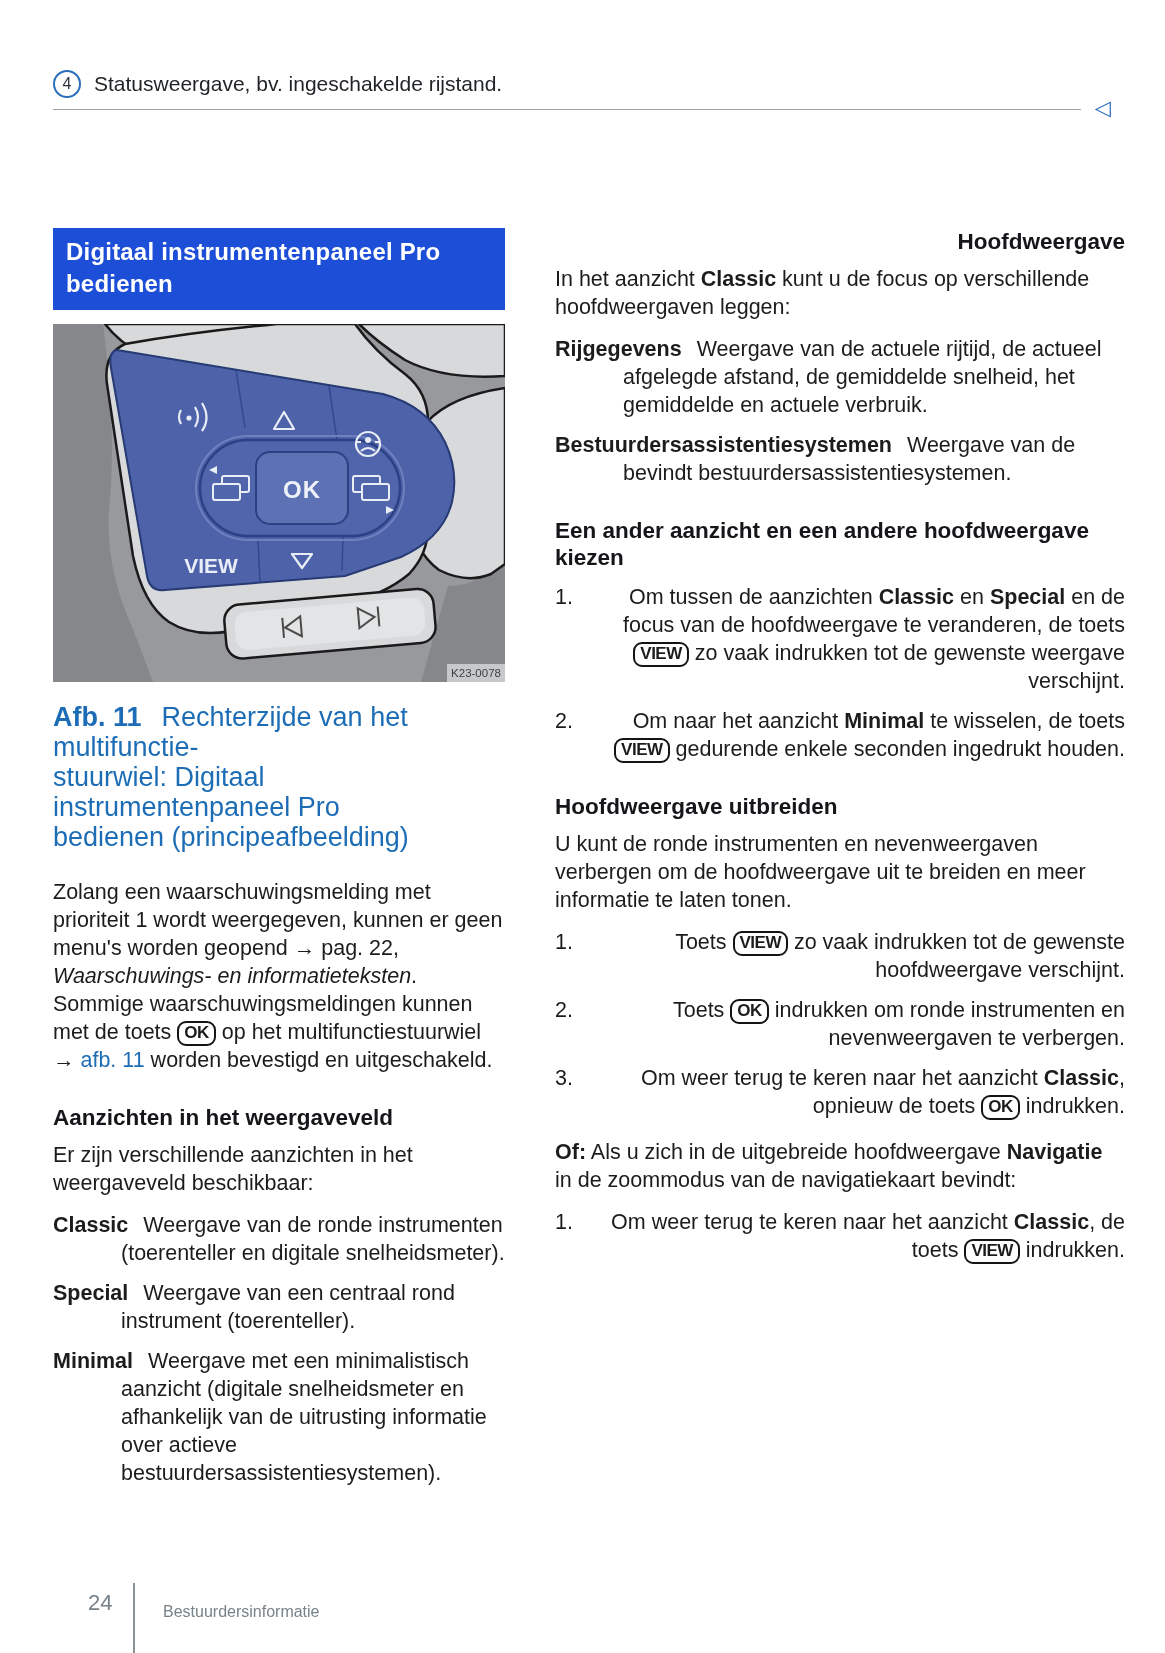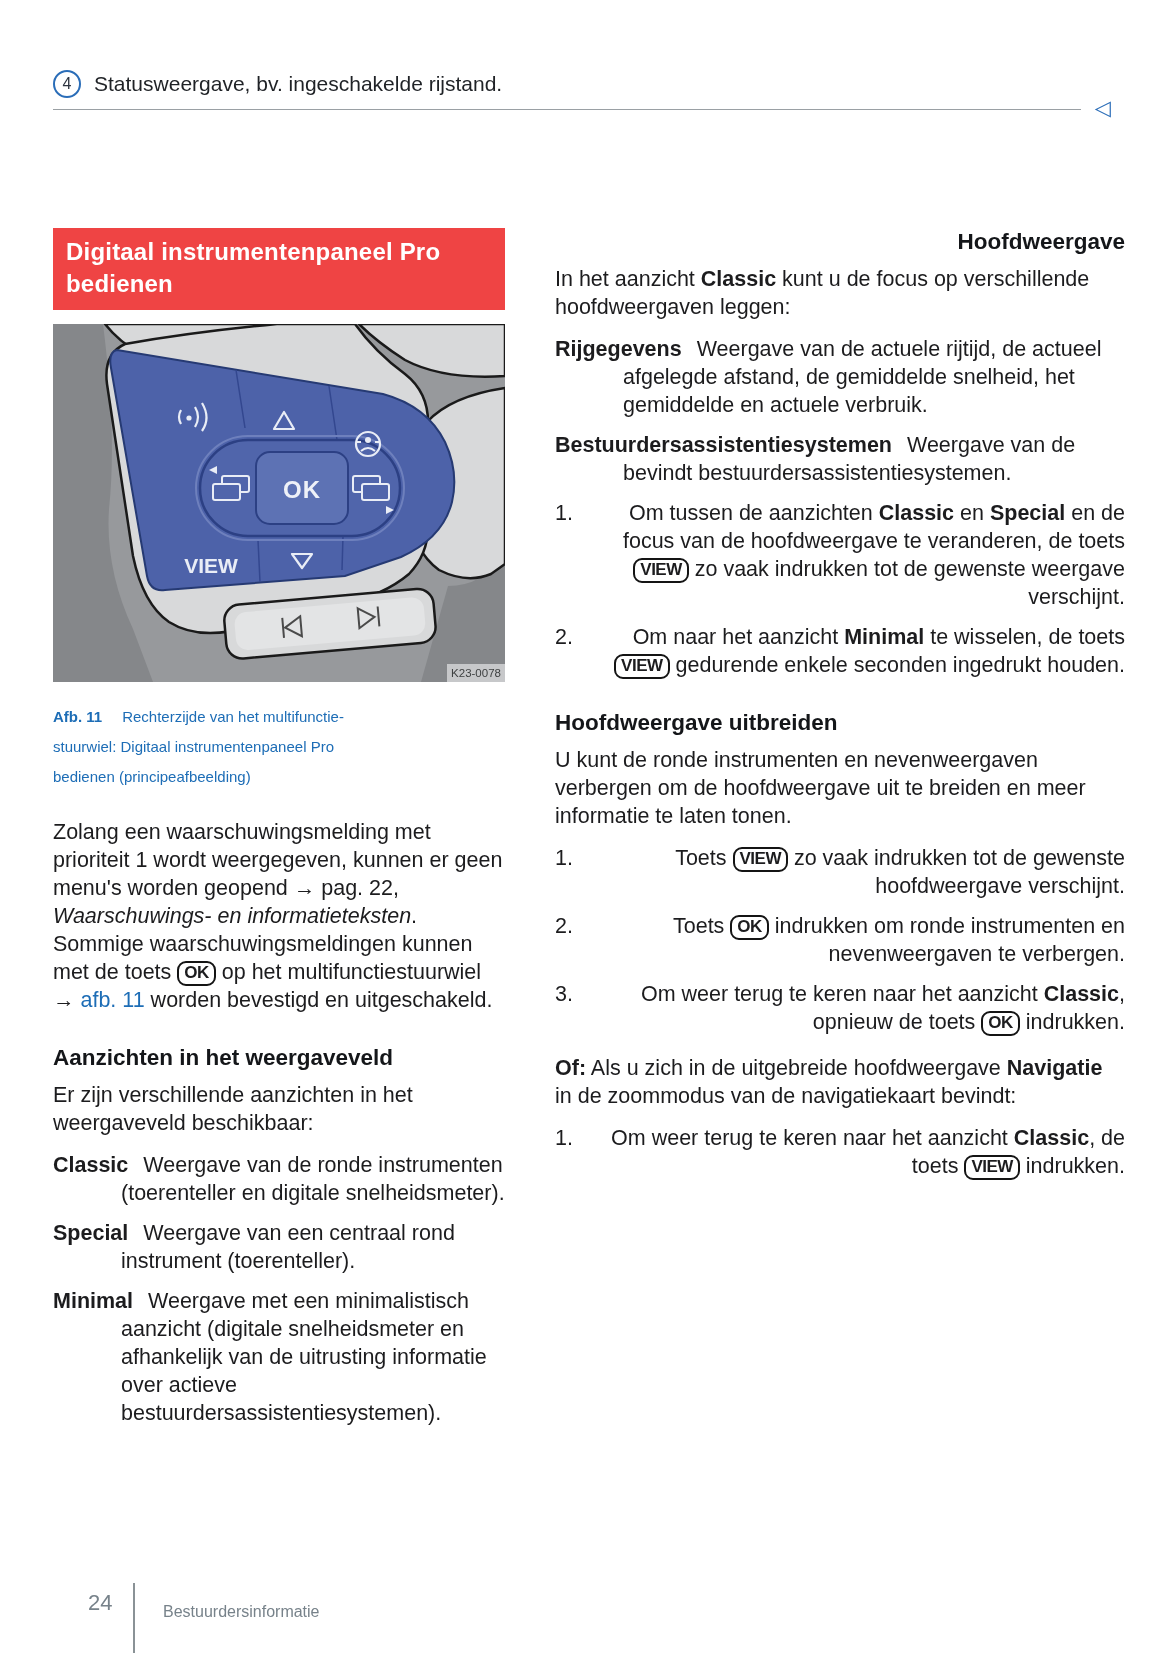--- a/index.html
+++ b/index.html
@@ -18,26 +18,26 @@
   .nav-arrow{position:absolute;right:-30px;top:-13px;color:#2a6db8;font-size:21px;line-height:1;}
   
   .columns{position:absolute;top:228px;left:53px;display:flex;gap:50px;}
   .col-left{width:452px;}
   .col-right{width:570px;}
   .body-p{font-size:21.5px;line-height:28px;margin:0 0 14px;}
   h3{font-size:22.5px;line-height:27px;font-weight:bold;color:#141619;margin:30px 0 10px;}
   h3.first{margin-top:0;text-align:right;}
   
   .section-title{
-    background:#ef4444;color:#ffffff;font-weight:bold;font-size:24px;line-height:32px;
+    background:#1d4ed8;color:#ffffff;font-weight:bold;font-size:24px;line-height:32px;
     padding:8px 13px 10px;letter-spacing:0.2px;
   }
   figure{margin:14px 0 0;}
   figure svg{display:block;}
-  .caption{margin:20px 0 26px;color:#1d6db6;font-size:15px;line-height:30px;}
+  .caption{margin:20px 0 26px;color:#1d6db6;font-size:27px;line-height:30px;}
   .caption .cap-line{display:block;}
   .caption b{font-weight:bold;margin-right:20px;}
   em{font-style:italic;}
   b{font-weight:bold;}
   a.xref{color:#1d6db6;text-decoration:none;}
   
   .key{
     display:inline-block;border:2px solid #141414;border-radius:9px;padding:0 5px 1px;
     font-size:17px;font-weight:bold;line-height:20px;letter-spacing:-0.5px;vertical-align:1px;text-indent:0;
   }
@@ -156,20 +156,21 @@
     </div>
 
     <div class="col-right">
 
       <h3 class="first">Hoofdweergave</h3>
       <p class="body-p"><span>In het aanzicht </span><b>Classic</b><span> kunt u de focus op verschillende hoofdweergaven leggen:</span></p>
 
       <p class="def"><b>Rijgegevens</b><span>Weergave van de actuele rijtijd, de actueel afgelegde afstand, de gemiddelde snelheid, het gemiddelde en actuele verbruik.</span></p>
       <p class="def"><b>Bestuurdersassistentiesystemen</b><span>Weergave van de bevindt bestuurdersassistentiesystemen.</span></p>
 
+      <h3>Een ander aanzicht en een andere hoofdweergave kiezen</h3>
 
       <div class="li">
         <span class="num">1.</span>
         <span class="li-body"><span>Om tussen de aanzichten </span><b>Classic</b><span> en </span><b>Special</b><span> en de focus van de hoofdweergave te veranderen, de toets </span><span class="key">VIEW</span><span> zo vaak indrukken tot de gewenste weergave verschijnt.</span></span>
       </div>
       <div class="li">
         <span class="num">2.</span>
         <span class="li-body"><span>Om naar het aanzicht </span><b>Minimal</b><span> te wisselen, de toets </span><span class="key">VIEW</span><span> gedurende enkele seconden ingedrukt houden.</span></span>
       </div>
 

